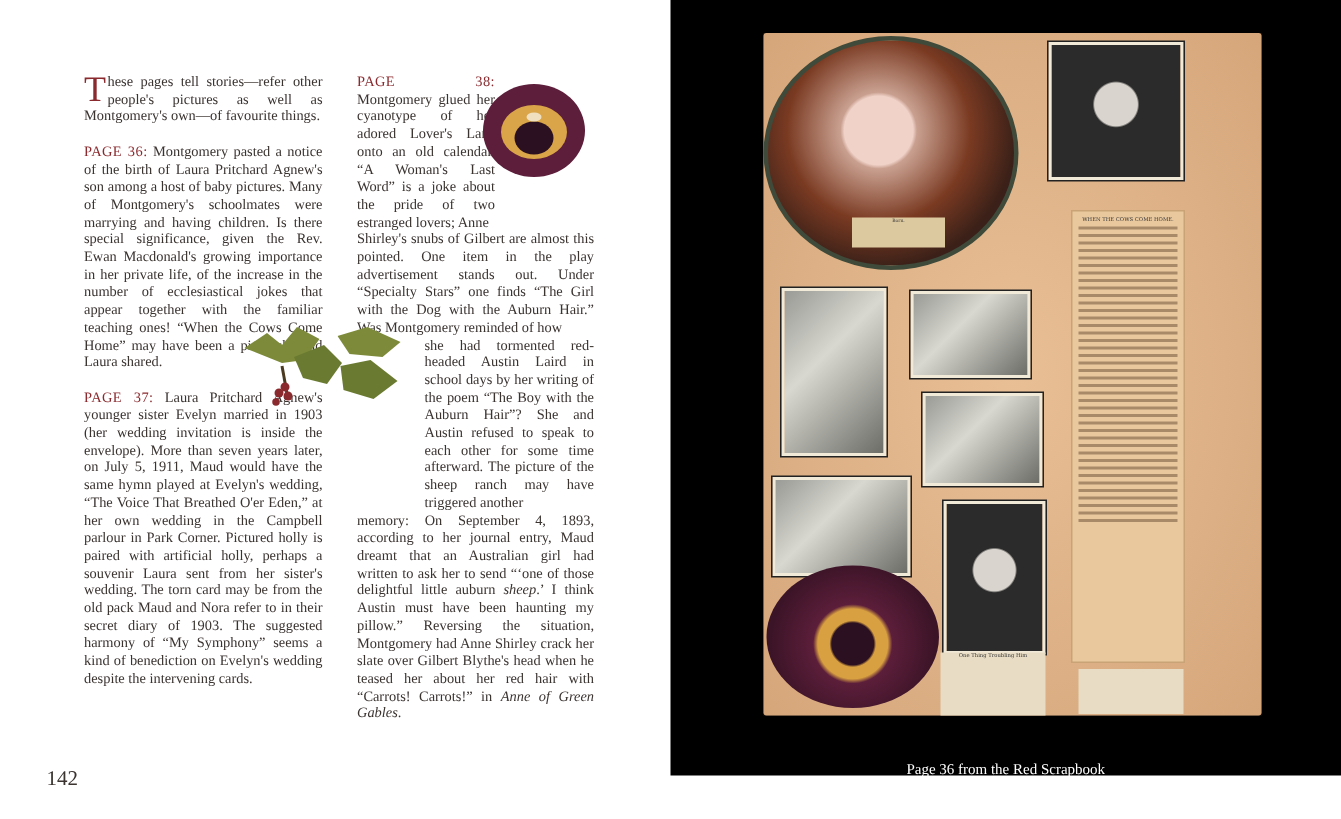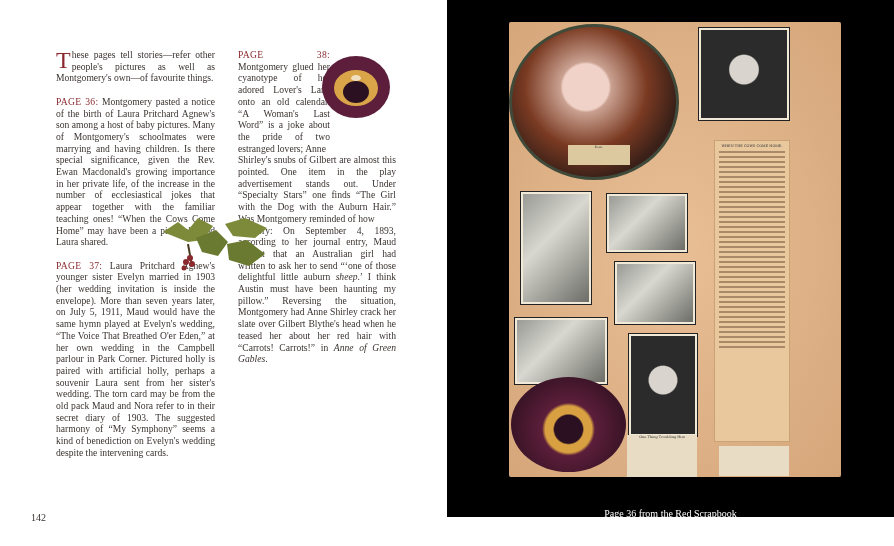--- a/index.html
+++ b/index.html
@@ -5,21 +5,21 @@
   html, body { margin:0; padding:0; }
   body { width:894px; height:546px; position:relative; overflow:hidden; background:#fff; font-family:"DejaVu Serif", serif; }
   .left-page { position:absolute; left:0; top:0; width:447px; height:546px; background:#fff; }
   .right-page { position:absolute; left:447px; top:0; width:447px; height:517px; background:#000; }
   .col { position:absolute; font-family:"Liberation Serif", serif; font-size:9.6px; line-height:11.7px; color:#3a3330; text-align:justify; }
   .col p { margin:0 0 11.7px 0; }
   .lbl { color:#8a2a2e; letter-spacing:0.3px; }
   .dropcap { float:left; font-size:24px; line-height:20px; color:#8a2a2e; margin:1px 1px 0 0; }
   .col1 { left:56px; top:49px; width:159px; }
   .col2 { left:238px; top:49px; width:158px; }
-  .page-num { position:absolute; left:31px; top:512px; font-family:"Liberation Serif", serif; font-size:10px; color:#3a3330; }
+  .page-num { position:absolute; left:31px; top:512px; font-family:"Liberation Serif", serif; font-size:14px; color:#3a3330; }
   .wrap-left-short { width:110px; }
   .holly { position:absolute; left:158px; top:212px; width:72px; height:68px; }
   .pansy-left { position:absolute; left:320px; top:54px; width:72px; height:66px; }
   .holly2 { position:absolute; left:225px; top:214px; width:46px; height:60px; }
   .indent-block { margin-left:45px; }
 
   
   .scrap { position:absolute; left:62px; top:22px; width:332px; height:455px; background:#e4b98f; border-radius:2px; }
   .scrap::before { content:""; position:absolute; inset:0; background:radial-gradient(ellipse at 50% 50%, rgba(240,200,160,0.4), rgba(170,110,60,0.25)); }
   .photo { position:absolute; border:2px solid #f2ead8; outline:1px solid #222; background:linear-gradient(135deg,#9a9a96,#d8d8d0 40%,#6d6d68); }
@@ -50,20 +50,21 @@
     <circle cx="32" cy="46" r="3" fill="#8a2a2e"></circle>
       <circle cx="28" cy="50" r="3" fill="#8a2a2e"></circle>
     <circle cx="34" cy="52" r="3" fill="#8a2a2e"></circle>
       <circle cx="26" cy="56" r="2.5" fill="#8a2a2e"></circle>
   </svg>
 
   <div class="col col2">
     <p style="margin:0;">
       <span style="display:block;width:92px;"><span class="lbl">PAGE 38:</span><span> Montgomery glued her cyanotype of her adored Lover's Lane onto an old calendar. “A Woman's Last Word” is a joke about the pride of two estranged lovers; Anne</span></span>
       <span style="display:block">Shirley's snubs of Gilbert are almost this pointed. One item in the play advertisement stands out. Under “Specialty Stars” one finds “The Girl with the Dog with the Auburn Hair.” Was Montgomery reminded of how</span>
+      <span style="display:block" class="indent-block">she had tormented red-headed Austin Laird in school days by her writing of the poem “The Boy with the Auburn Hair”? She and Austin refused to speak to each other for some time afterward. The picture of the sheep ranch may have triggered another</span>
       <span>memory: On September 4, 1893, according to her journal entry, Maud dreamt that an Australian girl had written to ask her to send “‘one of those delightful little auburn </span><i>sheep</i><span>.’ I think Austin must have been haunting my pillow.” Reversing the situation, Montgomery had Anne Shirley crack her slate over Gilbert Blythe's head when he teased her about her red hair with “Carrots! Carrots!” in </span><i>Anne of Green Gables</i><span>.</span>
     </p>
   </div>
 
   <svg class="pansy-left" viewBox="0 0 72 66">
     <ellipse cx="36" cy="33" rx="34" ry="31" fill="#5c1e3a"></ellipse>
     <ellipse cx="36" cy="34" rx="22" ry="18" fill="#d9a548"></ellipse>
     <ellipse cx="36" cy="38" rx="13" ry="11" fill="#2a1020"></ellipse>
     <ellipse cx="36" cy="24" rx="5" ry="3" fill="#f0e0c0"></ellipse>
   </svg>

